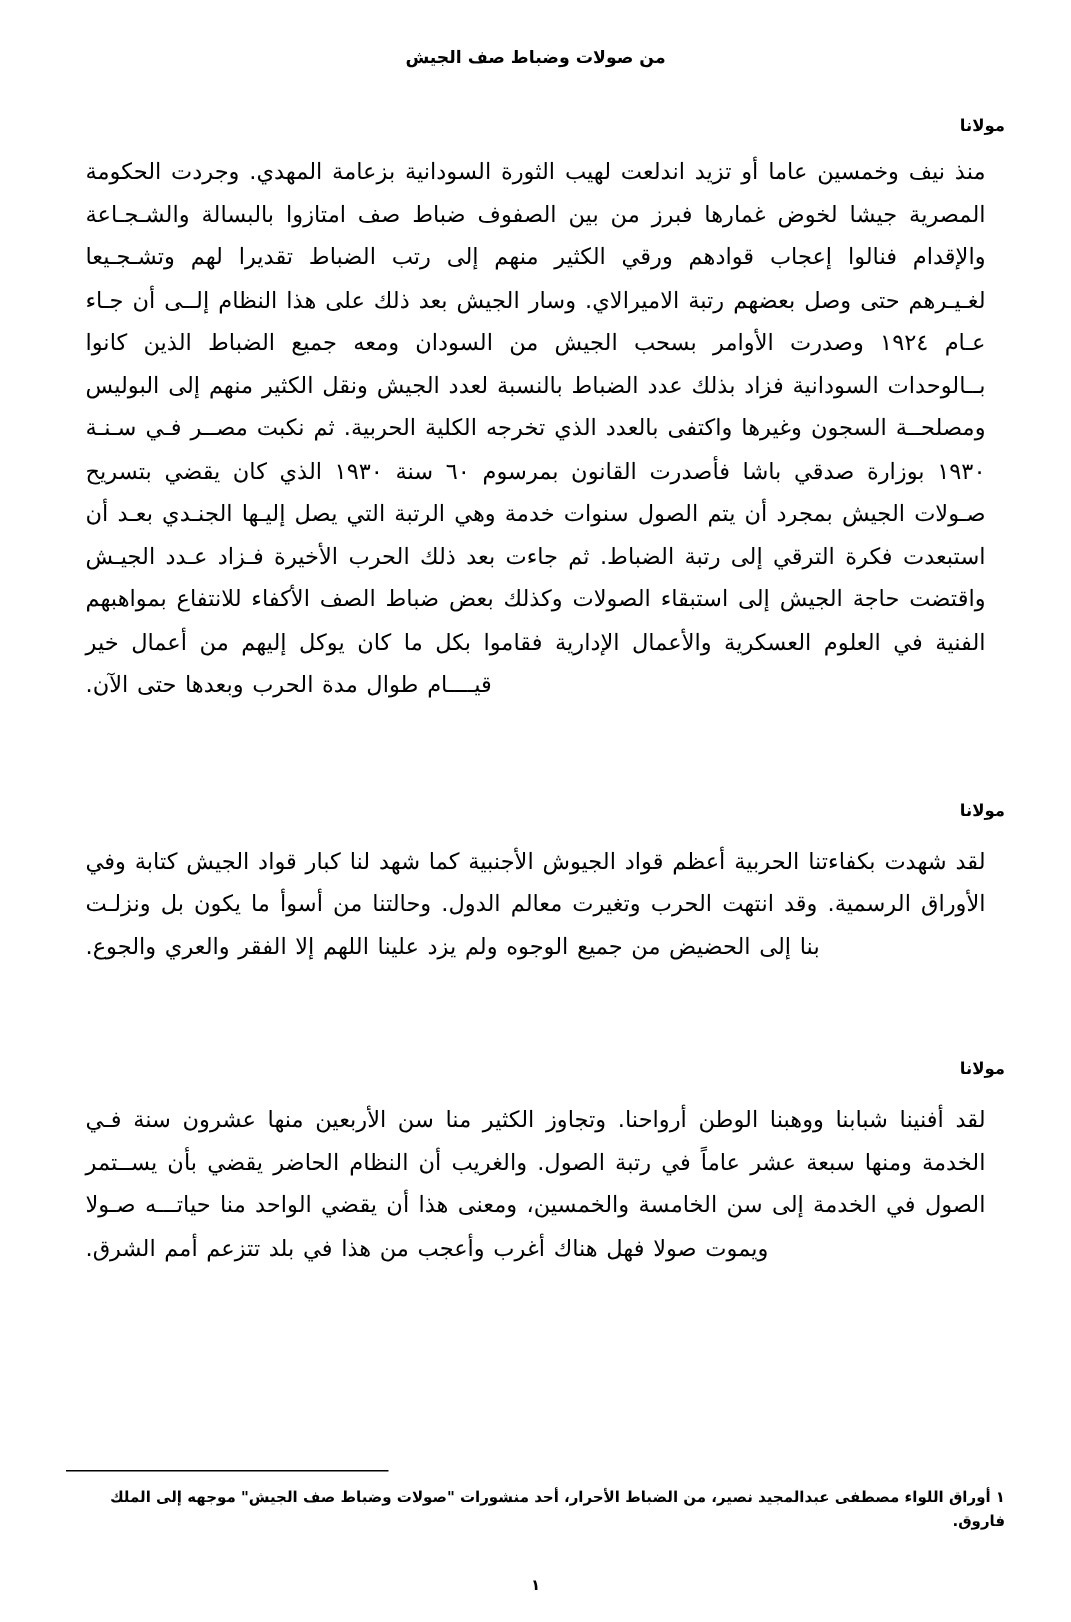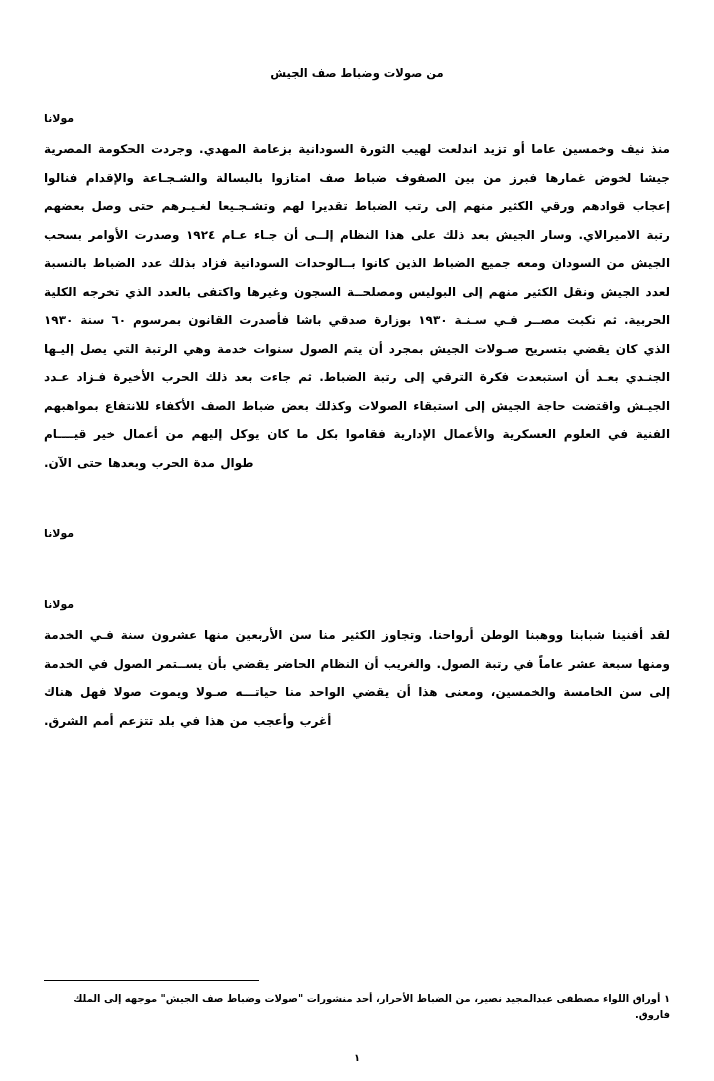--- a/index.html
+++ b/index.html
@@ -12,46 +12,46 @@
     height: 1081px;
     font-family: "DejaVu Sans", sans-serif;
     color: #000000;
     position: relative;
     overflow: hidden;
   }
   .page {
     width: 714px;
     height: 1081px;
     box-sizing: border-box;
-    padding: 58px 44px 0 44px;
+    padding: 23px 44px 0 44px;
     position: relative;
   }
   .title-block {
     text-align: center;
     margin: 0 0 4px 0;
   }
   .title-line {
     font-size: 11.5px;
     font-weight: bold;
     line-height: 30px;
     letter-spacing: 0px;
   }
   .salutation {
     font-size: 11px;
     font-weight: bold;
-    text-align: left;
+    text-align: right;
     margin: 24px 0 10px 0;
   }
   .para {
-    font-size: 12px;
-    font-weight: bold;
+    font-size: 15px;
+    font-weight: normal;
     line-height: 28.5px;
     text-align: justify;
     text-align-last: left;
-    margin: 0;
+    margin: 13px;
     letter-spacing: 0px;
     word-spacing: 1px;
   }
   .para.first {
     margin-top: 2px;
   }
   .block {
     margin-bottom: 0px;
   }
   .gap-1 { height: 26px; }
@@ -101,20 +101,21 @@
 
   <div class="block">
     <div class="salutation">مولانا</div>
     <p class="para first">منذ نيف وخمسين عاما أو تزيد اندلعت لهيب الثورة السودانية بزعامة المهدي. وجردت الحكومة المصرية جيشا لخوض غمارها فبرز من بين الصفوف ضباط صف امتازوا بالبسالة والشـجـاعة والإقدام فنالوا إعجاب قوادهم ورقي الكثير منهم إلى رتب الضباط تقديرا لهم وتشـجـيعا لغـيـرهم حتى وصل بعضهم رتبة الاميرالاي. وسار الجيش بعد ذلك على هذا النظام إلــى أن جـاء عـام ١٩٢٤ وصدرت الأوامر بسحب الجيش من السودان ومعه جميع الضباط الذين كانوا بــالوحدات السودانية فزاد بذلك عدد الضباط بالنسبة لعدد الجيش ونقل الكثير منهم إلى البوليس ومصلحــة السجون وغيرها واكتفى بالعدد الذي تخرجه الكلية الحربية. ثم نكبت مصــر فـي سـنـة ١٩٣٠ بوزارة صدقي باشا فأصدرت القانون بمرسوم ٦٠ سنة ١٩٣٠ الذي كان يقضي بتسريح صـولات الجيش بمجرد أن يتم الصول سنوات خدمة وهي الرتبة التي يصل إليـها الجنـدي بعـد أن استبعدت فكرة الترقي إلى رتبة الضباط. ثم جاءت بعد ذلك الحرب الأخيرة فـزاد عـدد الجيـش واقتضت حاجة الجيش إلى استبقاء الصولات وكذلك بعض ضباط الصف الأكفاء للانتفاع بمواهبهم الفنية في العلوم العسكرية والأعمال الإدارية فقاموا بكل ما كان يوكل إليهم من أعمال خير قيــــام طوال مدة الحرب وبعدها حتى الآن.</p>
   </div>
 
   <div class="gap-1"></div>
 
   <div class="block">
     <div class="salutation">مولانا</div>
+    <p class="para">لقد شهدت بكفاءتنا الحربية أعظم قواد الجيوش الأجنبية كما شهد لنا كبار قواد الجيش كتابة وفي الأوراق الرسمية. وقد انتهت الحرب وتغيرت معالم الدول. وحالتنا من أسوأ ما يكون بل ونزلـت بنا إلى الحضيض من جميع الوجوه ولم يزد علينا اللهم إلا الفقر والعري والجوع.</p>
   </div>
 
   <div class="gap-2"></div>
 
   <div class="block">
     <div class="salutation">مولانا</div>
     <p class="para">لقد أفنينا شبابنا ووهبنا الوطن أرواحنا. وتجاوز الكثير منا سن الأربعين منها عشرون سنة فـي الخدمة ومنها سبعة عشر عاماً في رتبة الصول. والغريب أن النظام الحاضر يقضي بأن يســتمر الصول في الخدمة إلى سن الخامسة والخمسين، ومعنى هذا أن يقضي الواحد منا حياتـــه صـولا ويموت صولا فهل هناك أغرب وأعجب من هذا في بلد تتزعم أمم الشرق.</p>
   </div>
 
   <div class="footnote-wrap">

